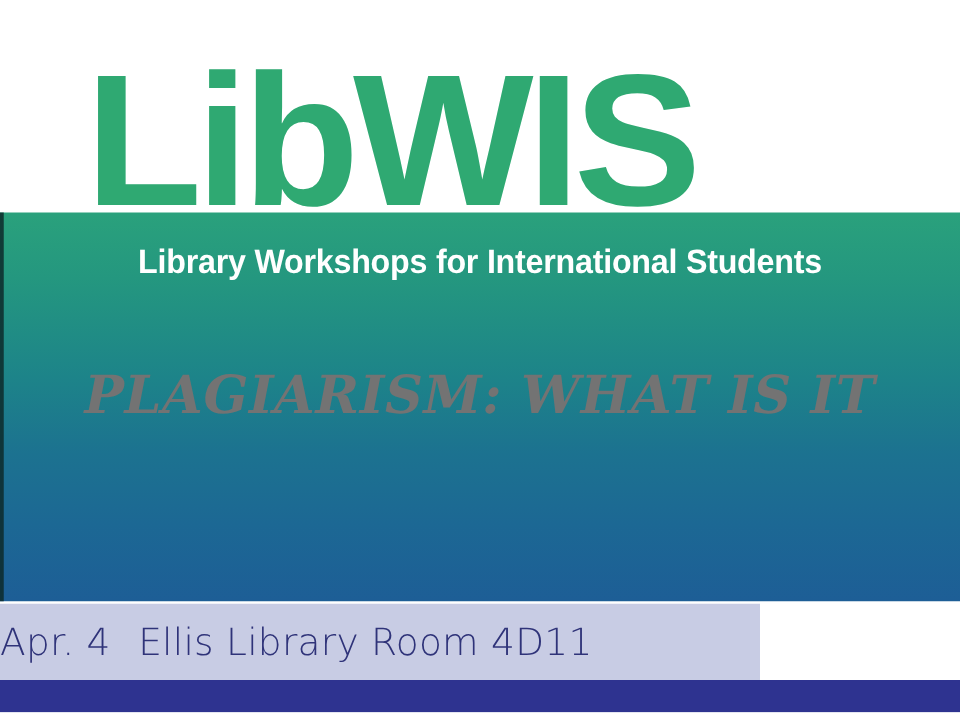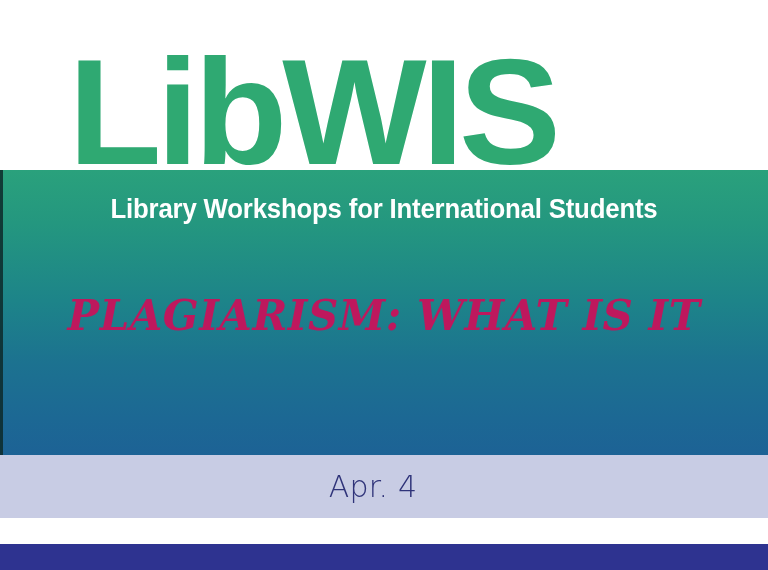--- a/index.html
+++ b/index.html
@@ -101,42 +101,41 @@
     z-index: 6;
   }
 
   
   .headline {
     position: absolute;
     left: 0;
     top: 288px;
     width: 768px;
     text-align: center;
-    color: #be185d;
+    color: #737373;
     font-family: "DejaVu Serif", "Liberation Serif", serif;
     font-style: italic;
     font-weight: bold;
     font-size: 42px;
     line-height: 1.33;
     letter-spacing: 0.5px;
     z-index: 6;
   }
   .headline .hl-line { display: block; white-space: nowrap; }
 
   
   .info-strip {
     position: absolute;
     left: 0;
-    top: 455px;
-    width: 768px;
+    top: 483px;
+    width: 608px;
     height: 63px;
     background: #c8cce4;
     display: flex;
     align-items: center;
-    justify-content: center;
     z-index: 7;
   }
   .info-text {
     color: #2f3379;
     font-family: "DejaVu Sans", "Liberation Sans", sans-serif;
     font-weight: 300;
     font-size: 30px;
     letter-spacing: 0.2px;
     white-space: nowrap;
     display: flex;
@@ -173,18 +172,19 @@
 
   <div class="subtitle">Library Workshops for International Students</div>
 
   <div class="headline">
     <span class="hl-line">PLAGIARISM: WHAT IS IT</span>
   </div>
 
   <div class="info-strip">
     <div class="info-text">
       <span class="info-date">Apr. 4</span>
+      <span class="info-place">Ellis Library Room 4D11</span>
     </div>
   </div>
 
   <div class="bottom-strip"></div>
 
 </div>
 
 </body></html>

